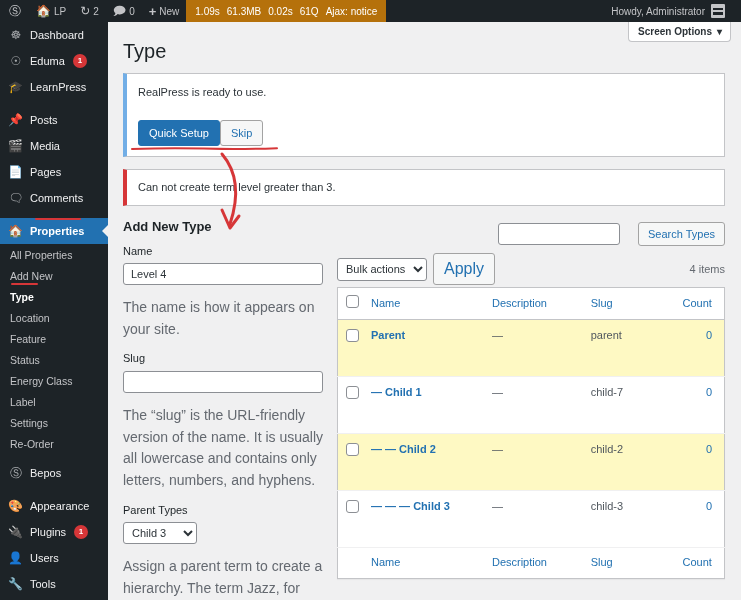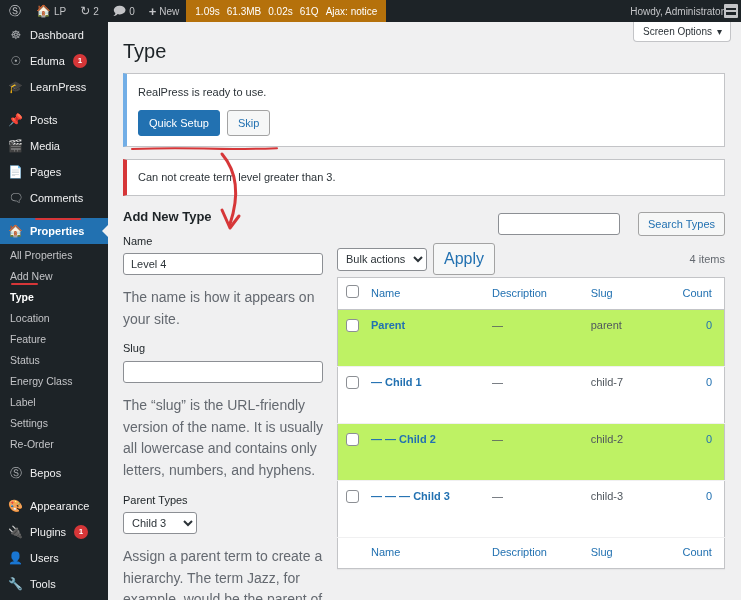--- a/index.html
+++ b/index.html
@@ -31,21 +31,21 @@
   .ab-new { font-weight: 400; }
   .ab-plus { font-size: 13px; font-weight: 700; }
   #qm-bar {
     display: flex; align-items: center; gap: 7px;
     height: 22px; padding: 0 9px;
     background: #b5710b;
     color: #fff; font-size: 10px; white-space: nowrap;
   }
   #adminbar-right {
     margin-left: auto; display: flex; align-items: center;
-    padding-right: 3px;
+    gap: 6px; padding-right: 16px;
   }
   #howdy { font-size: 10px; color: #c3c4c7; }
   #avatar {
     width: 14px; height: 14px; background: #c3c4c7;
     border-radius: 1px; position: relative;
   }
   #avatar::after {
     content: ""; position: absolute; left: 2px; right: 2px;
     top: 4px; height: 2px; background: #1d2327;
   }
@@ -109,36 +109,36 @@
     width: 633px; height: 578px;
     background: #f0f0f1;
     overflow: hidden;
   }
   #screen-meta {
     position: absolute; top: 0; right: 10px;
     background: #fff; border: 1px solid #c3c4c7; border-top: none;
     border-radius: 0 0 4px 4px;
     font-size: 10px; color: #2c3338;
     padding: 4px 8px 4px 9px;
-    display: flex; align-items: flex-start; gap: 5px;
+    display: flex; align-items: flex-start; gap: 5px; font-weight: bold;
   }
   #page-title {
     font-size: 20px; font-weight: 400; color: #1d2327;
     padding: 17px 0 10px 15px; line-height: 1.2;
   }
   .notice {
     margin: 0 16px 12px 15px;
     background: #fff; border: 1px solid #c3c4c7;
     border-left: 4px solid #72aee6;
     padding: 10px 11px;
     font-size: 11px; color: #2c3338;
   }
   .notice.error { border-left-color: #d63638; padding: 9px 11px; }
   .notice p { line-height: 1.5; }
-  .notice-buttons { margin-top: 9px; display: flex; gap: 7px; }
+  .notice-buttons { margin-top: 19px; display: flex; }
   .btn {
     font-size: 11px; padding: 4px 10px;
     border-radius: 3px; cursor: pointer; line-height: 1.5;
     white-space: nowrap;
   }
   .btn-primary {
     background: #2271b1; border: 1px solid #2271b1; color: #fff;
   }
   .btn-secondary {
     background: #f6f7f7; border: 1px solid #a3a3a3; color: #2271b1;
@@ -223,21 +223,21 @@
     background: #fff;
   }
   table.wp-list tfoot th {
     border-bottom: none; border-top: 1px solid #c3c4c7;
   }
   table.wp-list td {
     font-size: 11px; padding: 9px 6px 32px 6px;
     vertical-align: top; color: #50575e;
     border-bottom: 1px solid #f0f0f1;
   }
-  table.wp-list tbody tr.alt td { background: #bef264; }
+  table.wp-list tbody tr.alt td { background: #fef9c3; }
   .col-cb { width: 24px; padding-left: 8px !important; }
   .col-name { width: 152px; }
   .col-desc { width: 112px; }
   .col-slug { width: 112px; }
   .col-count { width: 48px; text-align: right; padding-right: 12px !important; }
   th.col-count { text-align: right; padding-right: 12px; }
   .term-link {
     color: #2271b1; font-weight: 700; text-decoration: none;
   }
   .dash { color: #50575e; }

